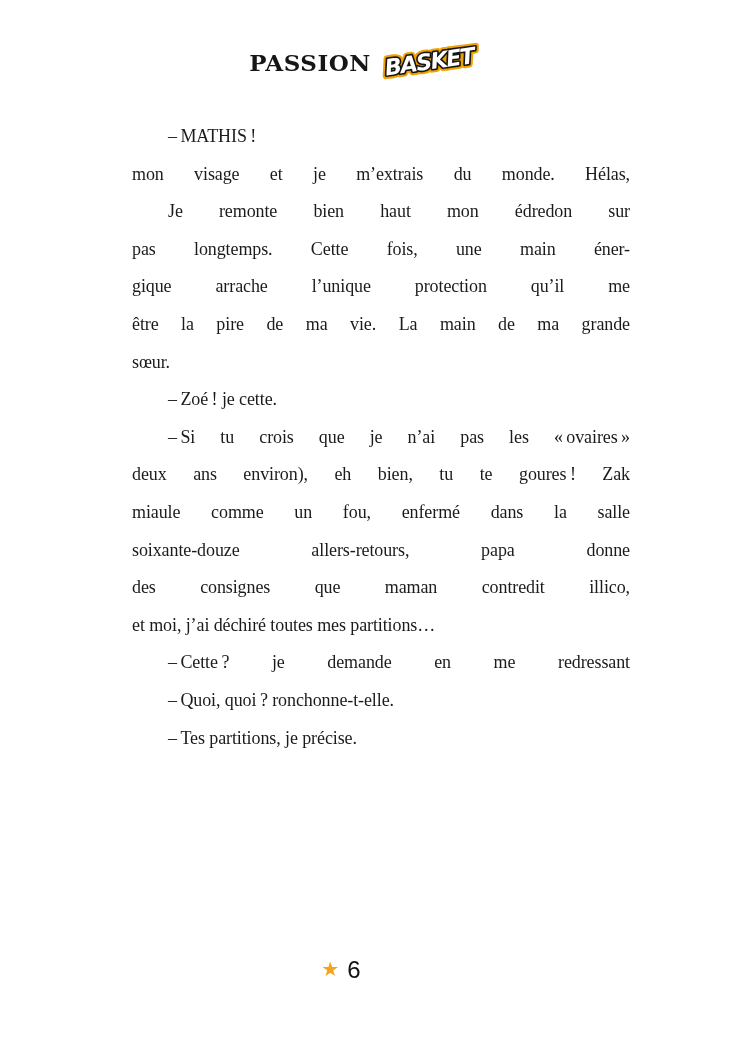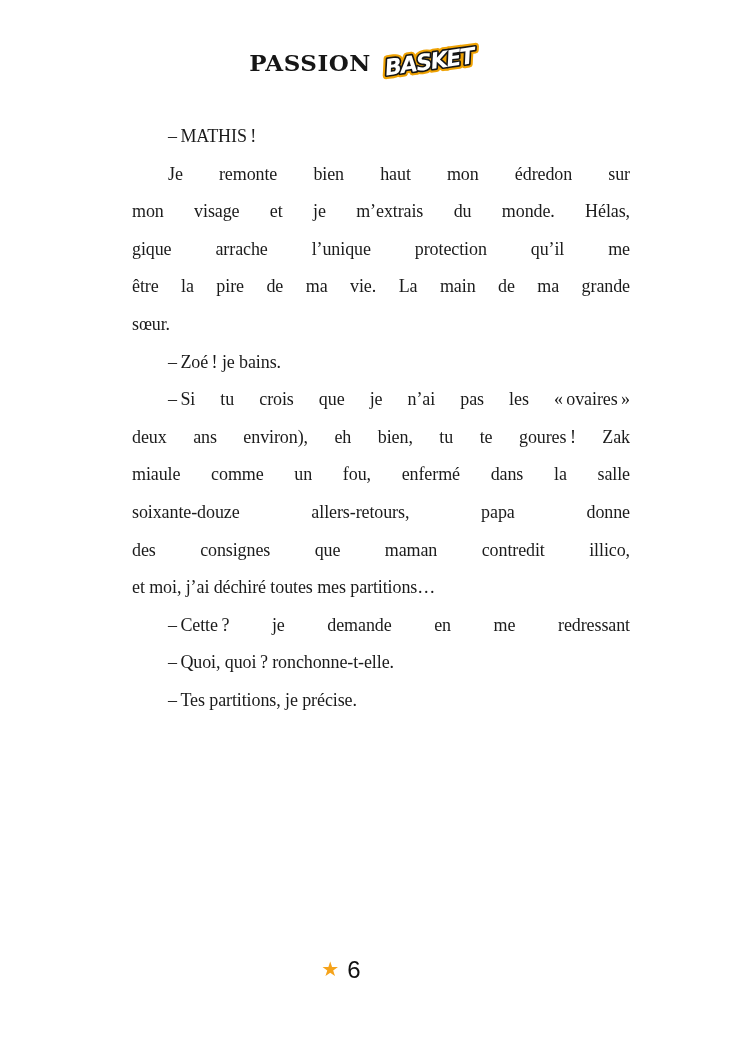--- a/index.html
+++ b/index.html
@@ -115,26 +115,27 @@
     <svg class="logo-basket-svg" width="104" height="46" viewBox="0 0 112 46">
       <g transform="rotate(-8 56 23)">
         <text class="bk-outer" x="8" y="32">BASKET</text>
         <text class="bk-inner" x="8" y="32">BASKET</text>
       </g>
     </svg>
   </header>
 
   <main class="text-col">
       <div class="line ind">– MATHIS !</div>
+      <div class="line j">mon visage et je m’extrais du monde. Hélas,</div>
       <div class="line j ind">Je remonte bien haut mon édredon sur</div>
-      <div class="line j">mon visage et je m’extrais du monde. Hélas,</div>
+      <div class="line j">pas longtemps. Cette fois, une main éner-</div>
       <div class="line j">gique arrache l’unique protection qu’il me</div>
       <div class="line j">être la pire de ma vie. La main de ma grande</div>
       <div class="line">sœur.</div>
-      <div class="line ind">– Zoé ! je bains.</div>
+      <div class="line ind">– Zoé ! je cette.</div>
       <div class="line j ind">– Si tu crois que je n’ai pas les « ovaires »</div>
       <div class="line j">deux ans environ), eh bien, tu te goures ! Zak</div>
       <div class="line j">miaule comme un fou, enfermé dans la salle</div>
       <div class="line j">soixante-douze allers-retours, papa donne</div>
       <div class="line j">des consignes que maman contredit illico,</div>
       <div class="line">et moi, j’ai déchiré toutes mes partitions…</div>
       <div class="line j ind">– Cette ? je demande en me redressant</div>
       <div class="line ind">– Quoi, quoi ? ronchonne-t-elle.</div>
       <div class="line ind">– Tes partitions, je précise.</div>
     </main>

